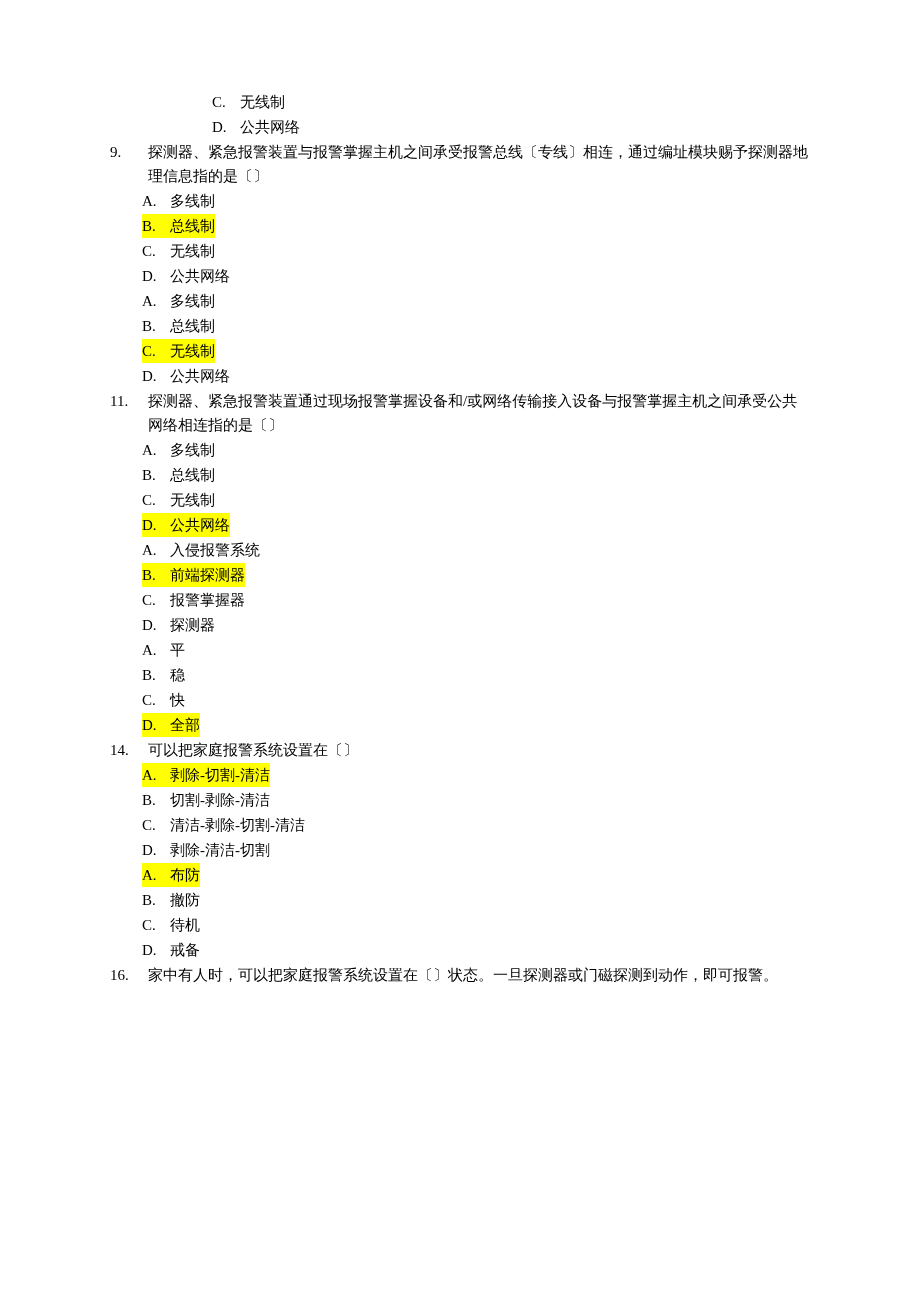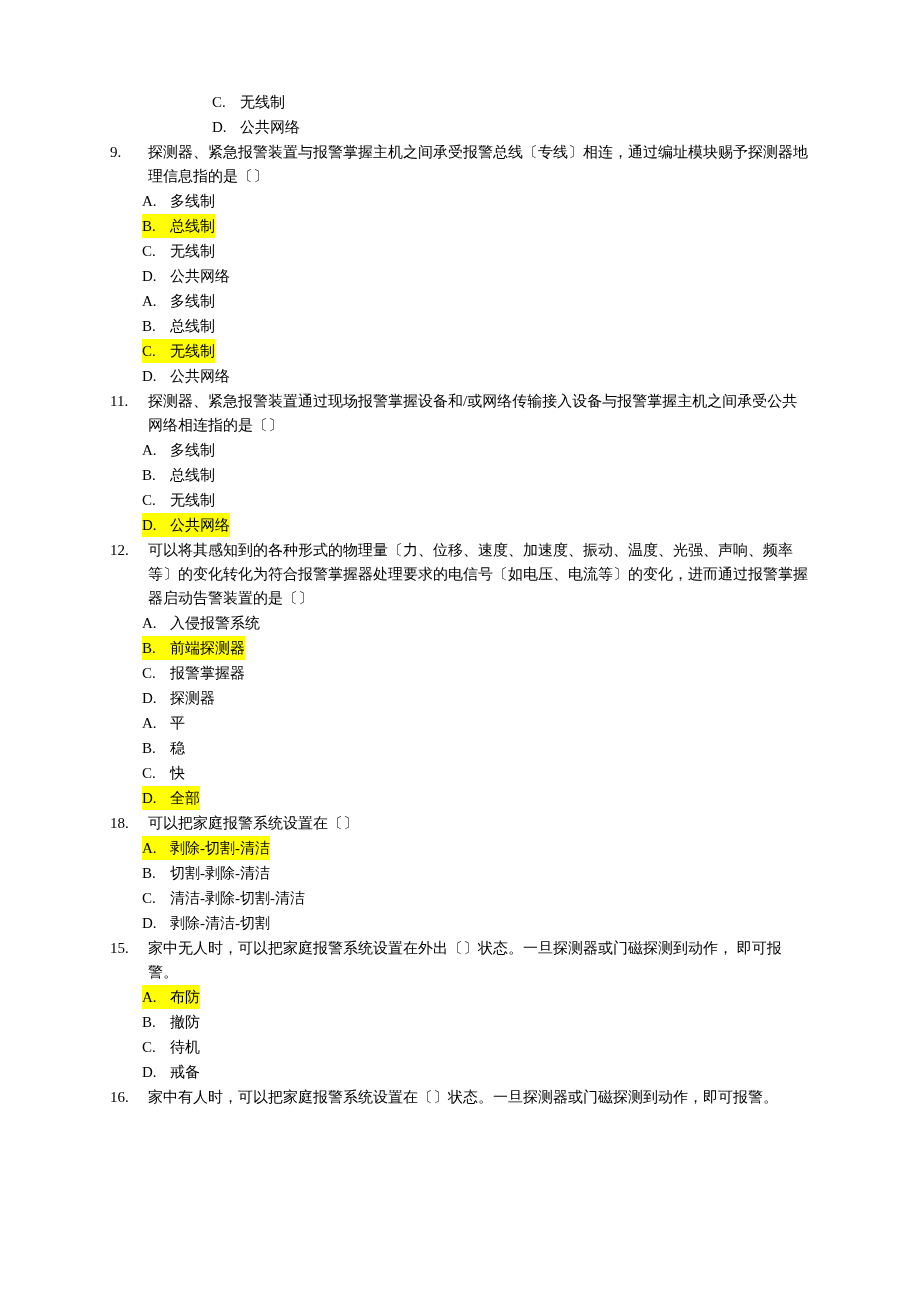--- a/index.html
+++ b/index.html
@@ -106,26 +106,20 @@
           <span class="opt-letter">C.</span>
           <span class="opt-text">无线制</span>
         </li>
         <li class="opt-line">
           <span class="opt-letter hl">D.</span>
           <span class="opt-text hl">公共网络</span>
         </li>
       </ul>
     </li>
     <li>
-      <div class="q-line">
-        <span class="q-num">12.</span>
-        <div class="q-body">
-          <div class="q-stem">可以将其感知到的各种形式的物理量〔力、位移、速度、加速度、振动、温度、光强、声响、频率等〕的变化转化为符合报警掌握器处理要求的电信号〔如电压、电流等〕的变化，进而通过报警掌握器启动告警装置的是〔〕</div>
-        </div>
-      </div>
       <ul class="opts">
         <li class="opt-line">
           <span class="opt-letter">A.</span>
           <span class="opt-text">入侵报警系统</span>
         </li>
         <li class="opt-line">
           <span class="opt-letter hl">B.</span>
           <span class="opt-text hl">前端探测器</span>
         </li>
         <li class="opt-line">
@@ -153,21 +147,21 @@
           <span class="opt-text">快</span>
         </li>
         <li class="opt-line">
           <span class="opt-letter hl">D.</span>
           <span class="opt-text hl">全部</span>
         </li>
       </ul>
     </li>
     <li>
       <div class="q-line">
-        <span class="q-num">18.</span>
+        <span class="q-num">14.</span>
         <div class="q-body">
           <div class="q-stem">可以把家庭报警系统设置在〔〕</div>
         </div>
       </div>
       <ul class="opts">
         <li class="opt-line">
           <span class="opt-letter hl">A.</span>
           <span class="opt-text hl">剥除-切割-清洁</span>
         </li>
         <li class="opt-line">
@@ -178,26 +172,20 @@
           <span class="opt-letter">C.</span>
           <span class="opt-text">清洁-剥除-切割-清洁</span>
         </li>
         <li class="opt-line">
           <span class="opt-letter">D.</span>
           <span class="opt-text">剥除-清洁-切割</span>
         </li>
       </ul>
     </li>
     <li>
-      <div class="q-line">
-        <span class="q-num">15.</span>
-        <div class="q-body">
-          <div class="q-stem">家中无人时，可以把家庭报警系统设置在外出〔〕状态。一旦探测器或门磁探测到动作，  即可报警。</div>
-        </div>
-      </div>
       <ul class="opts">
         <li class="opt-line">
           <span class="opt-letter hl">A.</span>
           <span class="opt-text hl">布防</span>
         </li>
         <li class="opt-line">
           <span class="opt-letter">B.</span>
           <span class="opt-text">撤防</span>
         </li>
         <li class="opt-line">

